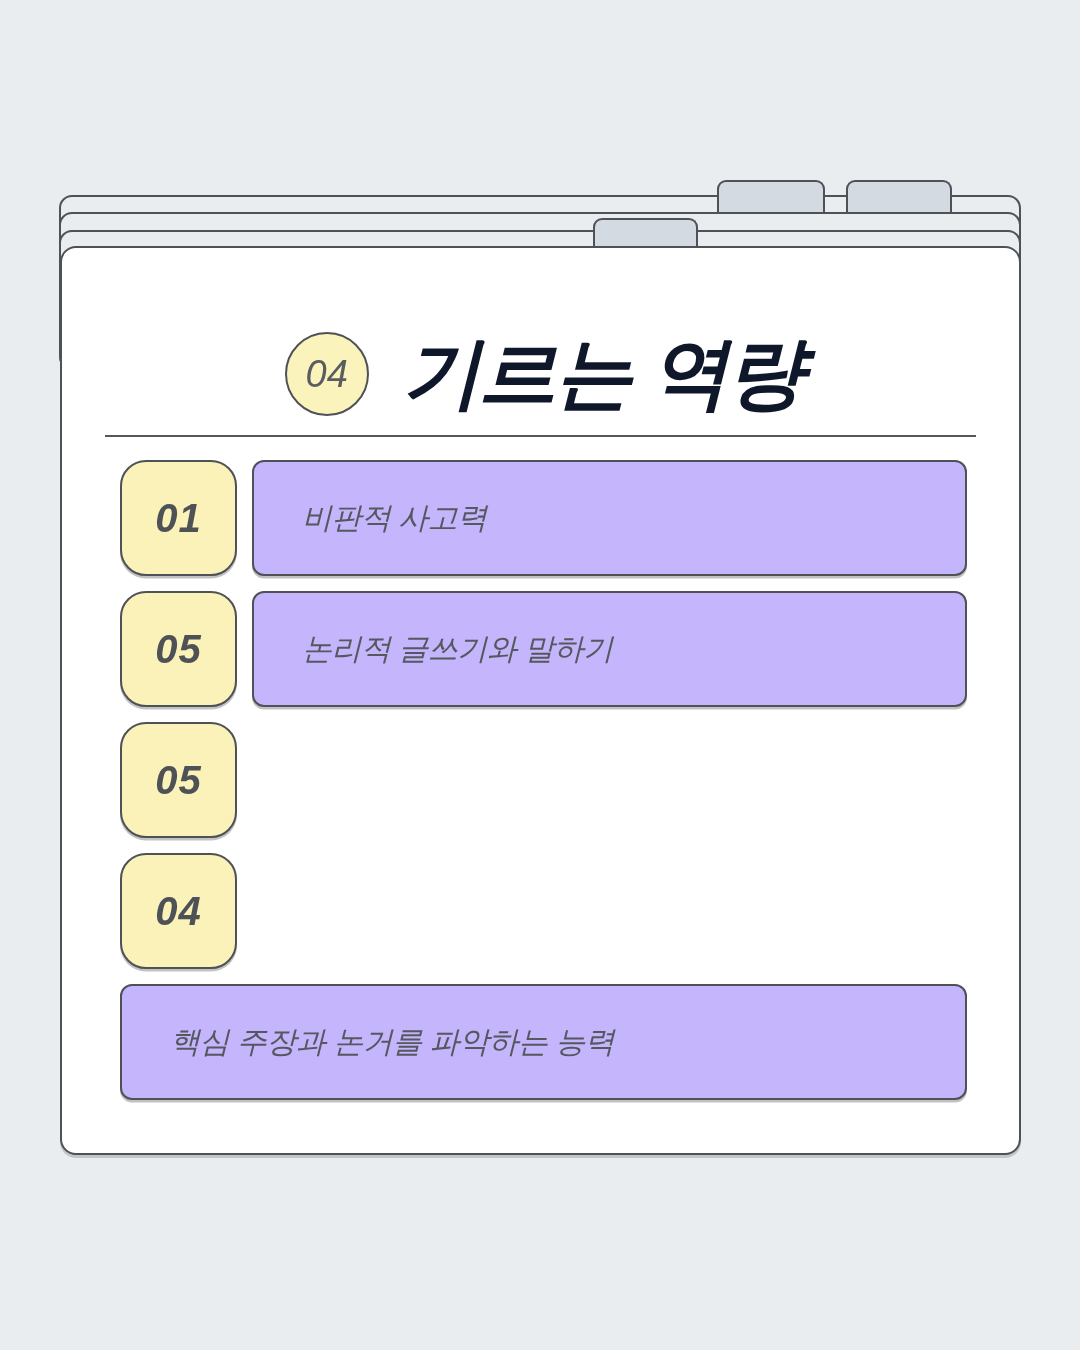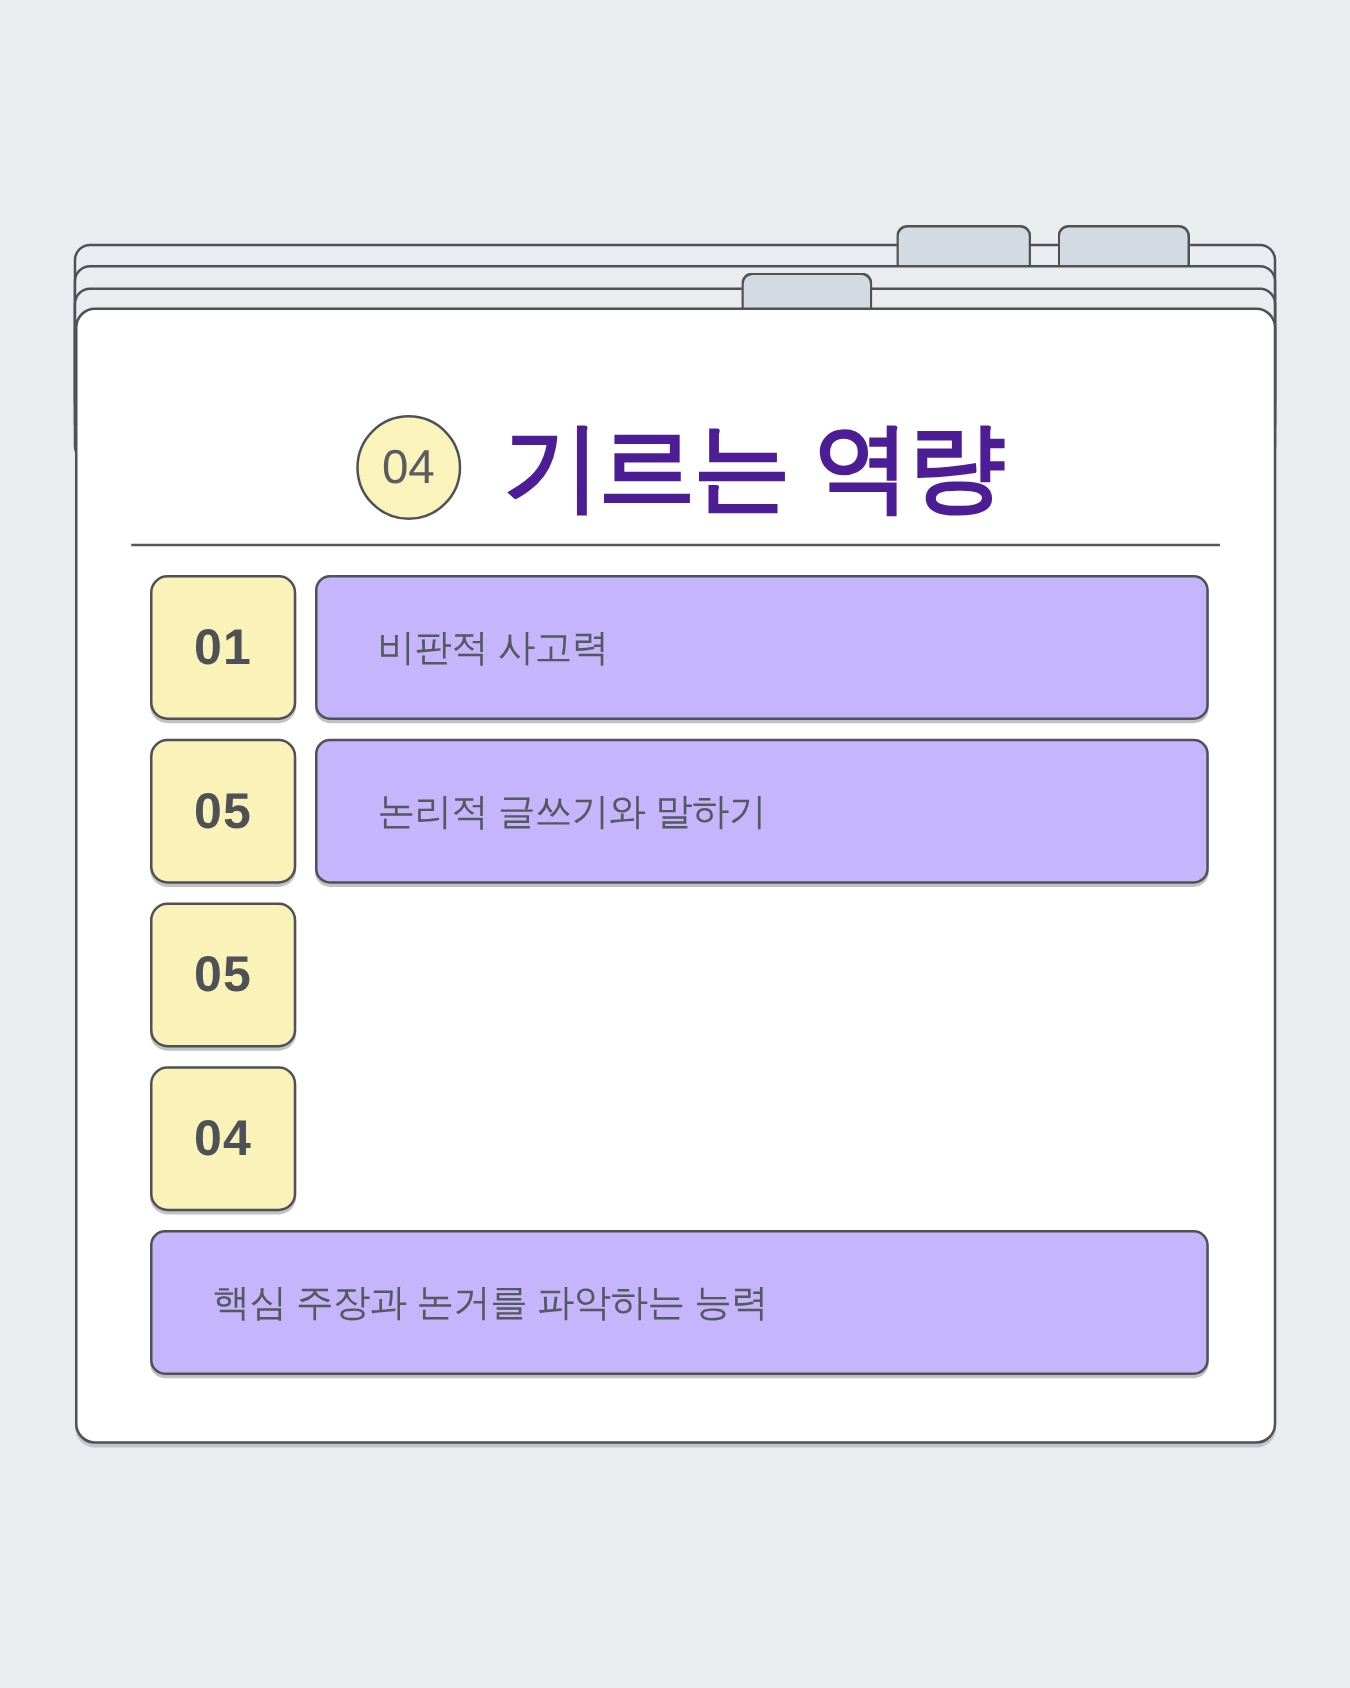--- a/index.html
+++ b/index.html
@@ -2,21 +2,21 @@
 <html><head>
 <meta charset="utf-8">
 <style>
   * { margin:0; padding:0; box-sizing:border-box; }
   html,body { width:1080px; height:1350px; }
   body {
     background:#e9edf0;
     font-family:"Liberation Sans","DejaVu Sans",sans-serif;
     overflow:hidden;
   }
-  .scene { position:relative; width:1080px; height:1350px; }
+  .scene { position:relative; width:1080px; height:1350px;font-style:italic; }
 
   
   .sheet {
     position:absolute; left:59px; width:962px; height:140px;
     background:#e9edf0;
     border:2.5px solid #4e5156;
     border-radius:13px;
   }
   .sheet-1 { top:195px; }
   .sheet-2 { top:212px; }
@@ -50,36 +50,36 @@
   }
   .badge-circle {
     width:84px; height:84px; flex:none;
     background:#fbf3bc;
     border:2.5px solid #4e5156;
     border-radius:50%;
     display:flex; align-items:center; justify-content:center;
     font-size:38px; color:#5a5c60;
   }
   .page-title {
-    font-size:78px; font-weight:800; color:#4c1d95;
+    font-size:78px; font-weight:800; color:#0f172a;
     letter-spacing:-2px; white-space:nowrap;
   }
 
   .title-divider {
     height:2px; background:#55575c;
     margin:6px -9px 0 -15px; 
   }
 
   .list { margin-top:23px; }
   .row { display:flex; gap:15px; height:116px; margin-bottom:15px; }
   .num-box {
     width:117px; flex:none;
     background:#faf2b8;
     border:2.5px solid #4e5156;
-    border-radius:14px;
+    border-radius:26px;
     box-shadow:0 2.5px 0 rgba(78,81,86,0.35);
     display:flex; align-items:center; justify-content:center;
     font-size:40px; font-weight:700; color:#4e5156;
     letter-spacing:1px;
   }
   .label-box {
     flex:1;
     background:#c4b5fd;
     border:2.5px solid #4e5156;
     border-radius:12px;

